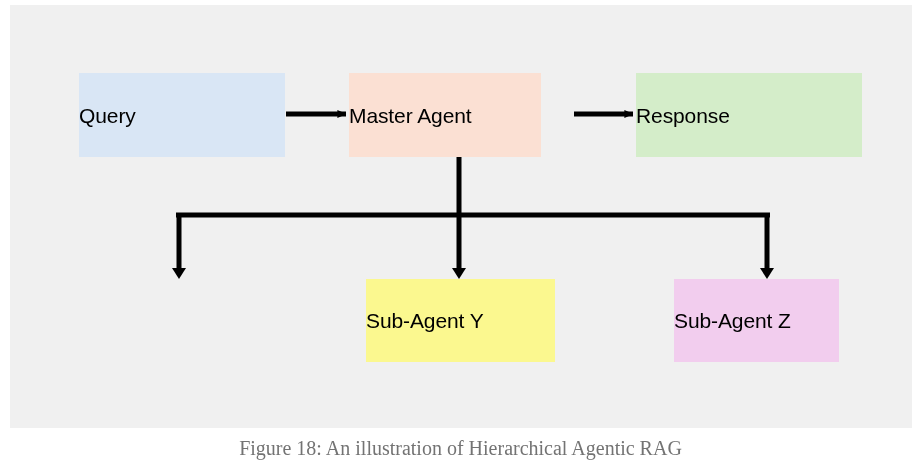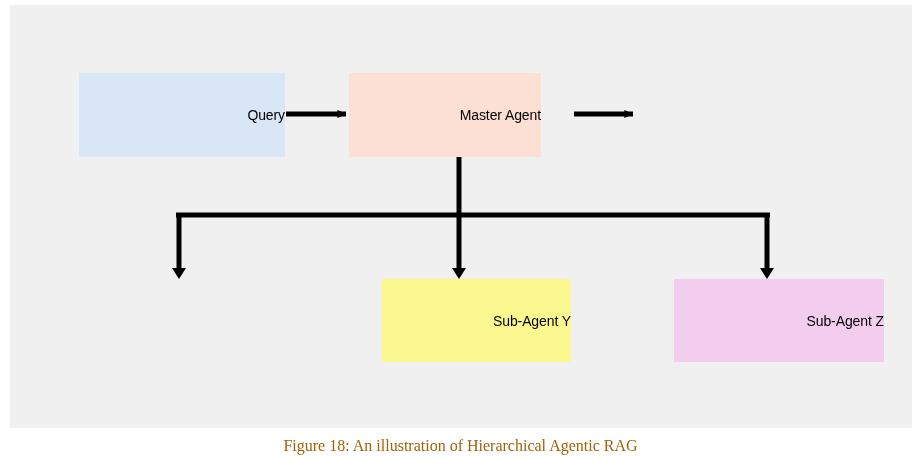--- a/index.html
+++ b/index.html
@@ -30,83 +30,86 @@
     width: 902px;
     height: 423px;
     background: #f0f0f0;
   }
 
   
   .node {
     position: absolute;
     display: flex;
     align-items: center;
-    justify-content: flex-end;
+    justify-content: flex-start;
     box-sizing: border-box;
     font-family: "Liberation Sans", sans-serif;
-    font-size: 14px;
+    font-size: 21px;
     font-weight: 400;
     color: #000000;
     letter-spacing: -0.1px;
     line-height: 1;
     white-space: nowrap;
   }
 
   
   #node-query        { left: 79px;  top: 73px; width: 206px; height: 84px; background: #d9e6f5; }
   #node-master-agent { left: 349px; top: 73px; width: 192px; height: 84px; background: #fbe0d3; }
   #node-response     { left: 636px; top: 73px; width: 226px; height: 84px; background: #d4edc9; }
 
   
   #node-sub-agent-x  { left: 77px;  top: 279px; width: 206px; height: 83px; background: #e4f4f4; }
   #node-sub-agent-y  { left: 366px; top: 279px; width: 189px; height: 83px; background: #fbf88f; }
-  #node-sub-agent-z  { left: 674px; top: 279px; width: 210px; height: 83px; background: #f2cdee; }
+  #node-sub-agent-z  { left: 674px; top: 279px; width: 165px; height: 83px; background: #f2cdee; }
 
   
   #connectors {
     position: absolute;
     left: 0;
     top: 0;
     width: 921px;
     height: 428px;
     pointer-events: none;
   }
 
   
   #figure-caption {
     position: absolute;
     left: 0;
     top: 437px;
     width: 921px;
     text-align: center;
     font-family: "Liberation Serif", serif;
-    font-size: 16px;
-    color: #a16207;
+    font-size: 20px;
+    color: #737373;
     white-space: nowrap;
   }
 </style>
 </head>
 <body>
 
 <div id="figure-root">
 
   <div id="diagram-panel" style="background: rgb(240, 240, 240);">
   </div>
 
   <div class="node" id="node-query" style="background: rgb(217, 230, 245);">
     <span>Query</span>
   </div>
 
   <div class="node" id="node-master-agent" style="background: rgb(251, 224, 211);">
     <span>Master Agent</span>
   </div>
 
+  <div class="node" id="node-response" style="background: rgb(212, 237, 201);">
+    <span>Response</span>
+  </div>
 
 
-  <div class="node" id="node-sub-agent-y" style="background: rgb(251, 248, 143); margin-left: 16px;">
+  <div class="node" id="node-sub-agent-y" style="background: rgb(251, 248, 143);">
     <span>Sub-Agent Y</span>
   </div>
 
   <div class="node" id="node-sub-agent-z" style="background: rgb(242, 205, 238);">
     <span>Sub-Agent Z</span>
   </div>
 
   <svg id="connectors" viewBox="0 0 921 428" width="921" height="428">
     <defs>
       <marker id="arrowhead-right" markerWidth="9" markerHeight="8" refX="8.6" refY="4" orient="auto" markerUnits="userSpaceOnUse">

